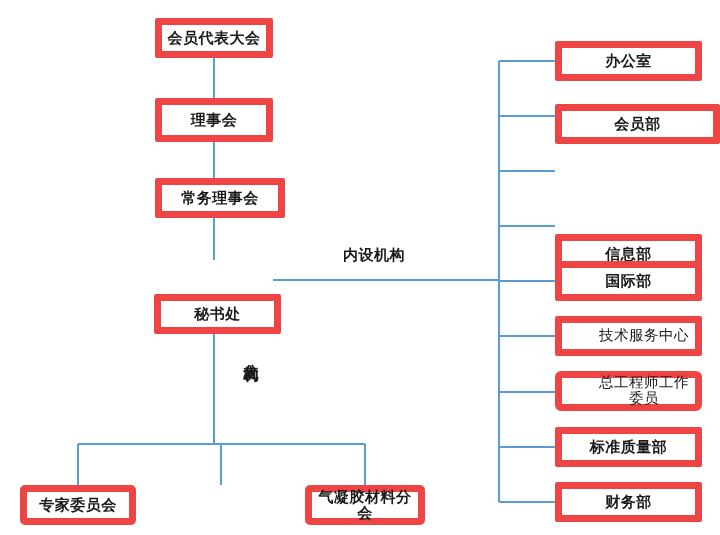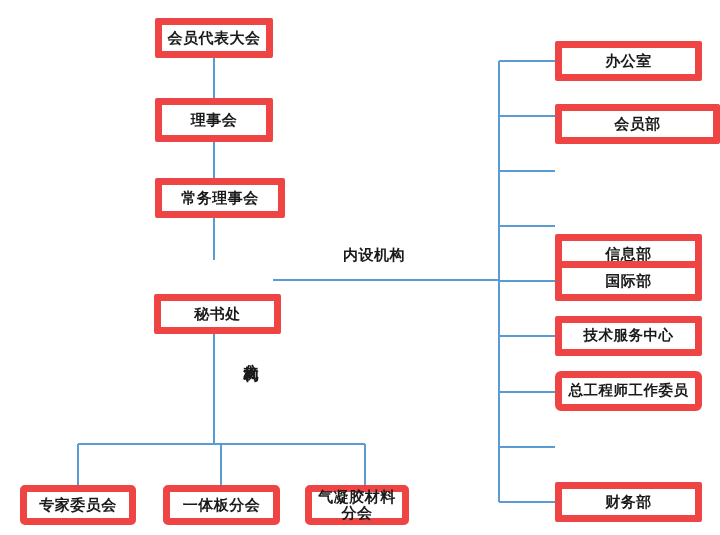--- a/index.html
+++ b/index.html
@@ -42,22 +42,23 @@
     font-size: 15px;
     font-weight: bold;
     letter-spacing: 0.5px;
     line-height: 1.1;
     z-index: 2;
   }
   .node.rounded {
     border-radius: 5px;
   }
   .node.light {
-    font-weight: bold;
+    font-weight: normal;
     font-size: 14.5px;
+    padding-left: 31px;
   }
   
   .caption {
     position: absolute;
     color: #1a1a1a;
     font-size: 15px;
     font-weight: bold;
     letter-spacing: 0.5px;
     z-index: 3;
     white-space: nowrap;
@@ -142,30 +143,30 @@
   </div>
 
   <div class="node light" style="left:555px; top:316px; width:147px; height:40px;">
     <span>技术服务中心</span>
   </div>
 
   <div class="node light" style="left:555px; top:371px; width:147px; height:40px;border-radius:6px;">
     <span>总工程师工作委员</span>
   </div>
 
+  <div class="node" style="left:555px; top:427px; width:147px; height:40px;">
+    <span>标准质量部</span>
+  </div>
 
   <div class="node" style="left:555px; top:482px; width:147px; height:40px;">
     <span>财务部</span>
   </div>
 
   <div class="node rounded" style="left:20px; top:485px; width:116px; height:40px;">
     <span>专家委员会</span>
   </div>
 
-  <div class="node rounded" style="left:163px; top:485px; width:117px; height:40px;">
-    <span>一体板分会</span>
-  </div>
 
-  <div class="node rounded" style="left:305px; top:485px; width:104px; height:40px;">
+  <div class="node rounded" style="left:305px; top:485px; width:120px; height:40px;">
     <span>气凝胶材料分会</span>
   </div>
 
 </div>
 
 </body></html>

